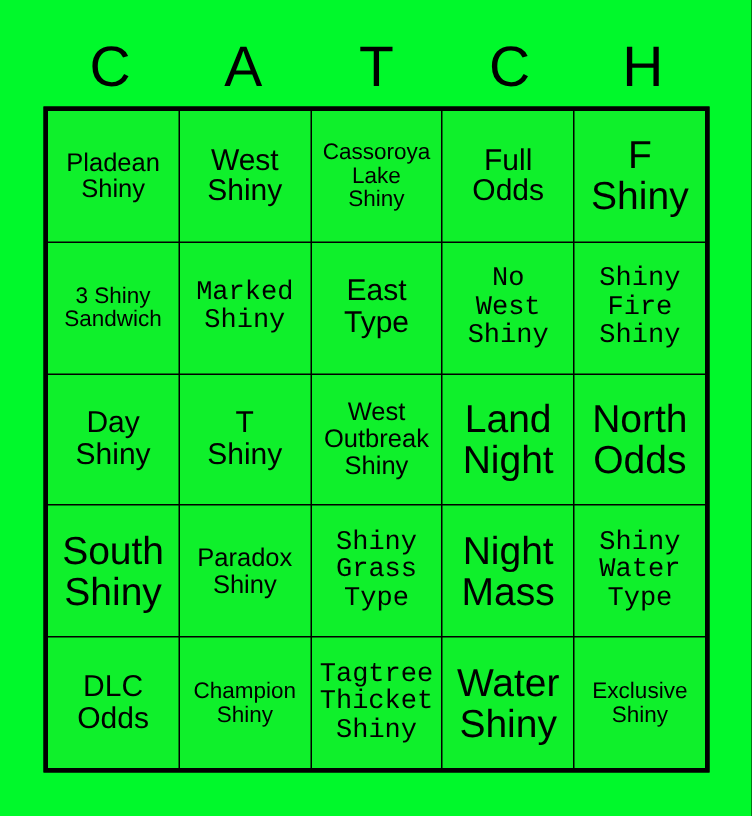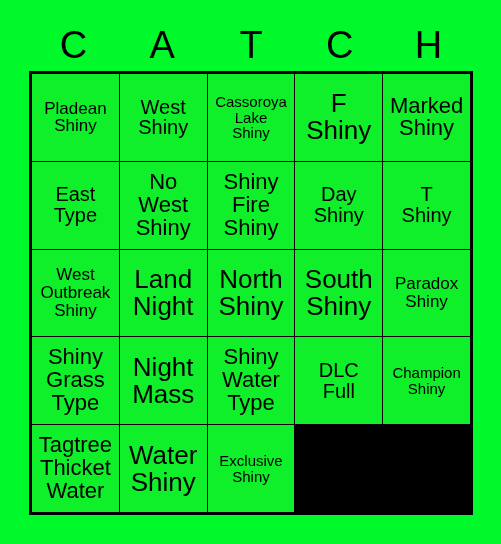--- a/index.html
+++ b/index.html
@@ -68,21 +68,21 @@
   .cell-text {
     display: block;
     line-height: 1.04;
     width: 100%;
     white-space: pre-line;
     word-break: break-word;
   }
   
   .fs-xl .cell-text { font-size: 20px; }
   .fs-lg .cell-text { font-size: 26px; }
-  .fs-md .cell-text { font-size: 22px; }
+  .fs-md .cell-text { font-size: 18px; font-family: Liberation Mono, monospace; }
   .fs-sm .cell-text { font-size: 17px; }
   .fs-xs .cell-text { font-size: 15px; }
 </style>
 </head>
 <body>
 
 <div class="card">
 
   <div class="header-row">
     <div class="header-cell">C</div>
@@ -100,25 +100,33 @@
       </div>
     <div class="cell fs-xl">
         <span class="cell-text">West
 Shiny</span>
       </div>
     <div class="cell fs-xs">
         <span class="cell-text">Cassoroya
 Lake
 Shiny</span>
       </div>
+    <div class="cell fs-xl">
+        <span class="cell-text">Full
+Odds</span>
+      </div>
     <div class="cell fs-lg">
         <span class="cell-text">F
 Shiny</span>
       </div>
 
+    <div class="cell fs-xs">
+        <span class="cell-text">3 Shiny
+Sandwich</span>
+      </div>
     <div class="cell fs-md">
         <span class="cell-text">Marked
 Shiny</span>
       </div>
     <div class="cell fs-xl">
         <span class="cell-text">East
 Type</span>
       </div>
     <div class="cell fs-md">
         <span class="cell-text">No
@@ -143,21 +151,21 @@
         <span class="cell-text">West
 Outbreak
 Shiny</span>
       </div>
     <div class="cell fs-lg">
         <span class="cell-text">Land
 Night</span>
       </div>
     <div class="cell fs-lg">
         <span class="cell-text">North
-Shiny</span>
+Odds</span>
       </div>
 
     <div class="cell fs-lg">
         <span class="cell-text">South
 Shiny</span>
       </div>
     <div class="cell fs-sm">
         <span class="cell-text">Paradox
 Shiny</span>
       </div>
@@ -171,30 +179,30 @@
 Mass</span>
       </div>
     <div class="cell fs-md">
         <span class="cell-text">Shiny
 Water
 Type</span>
       </div>
 
     <div class="cell fs-xl">
         <span class="cell-text">DLC
-Full</span>
+Odds</span>
       </div>
     <div class="cell fs-xs">
         <span class="cell-text">Champion
 Shiny</span>
       </div>
     <div class="cell fs-md">
         <span class="cell-text">Tagtree
 Thicket
-Water</span>
+Shiny</span>
       </div>
     <div class="cell fs-lg">
         <span class="cell-text">Water
 Shiny</span>
       </div>
     <div class="cell fs-xs">
         <span class="cell-text">Exclusive
 Shiny</span>
       </div>
 

